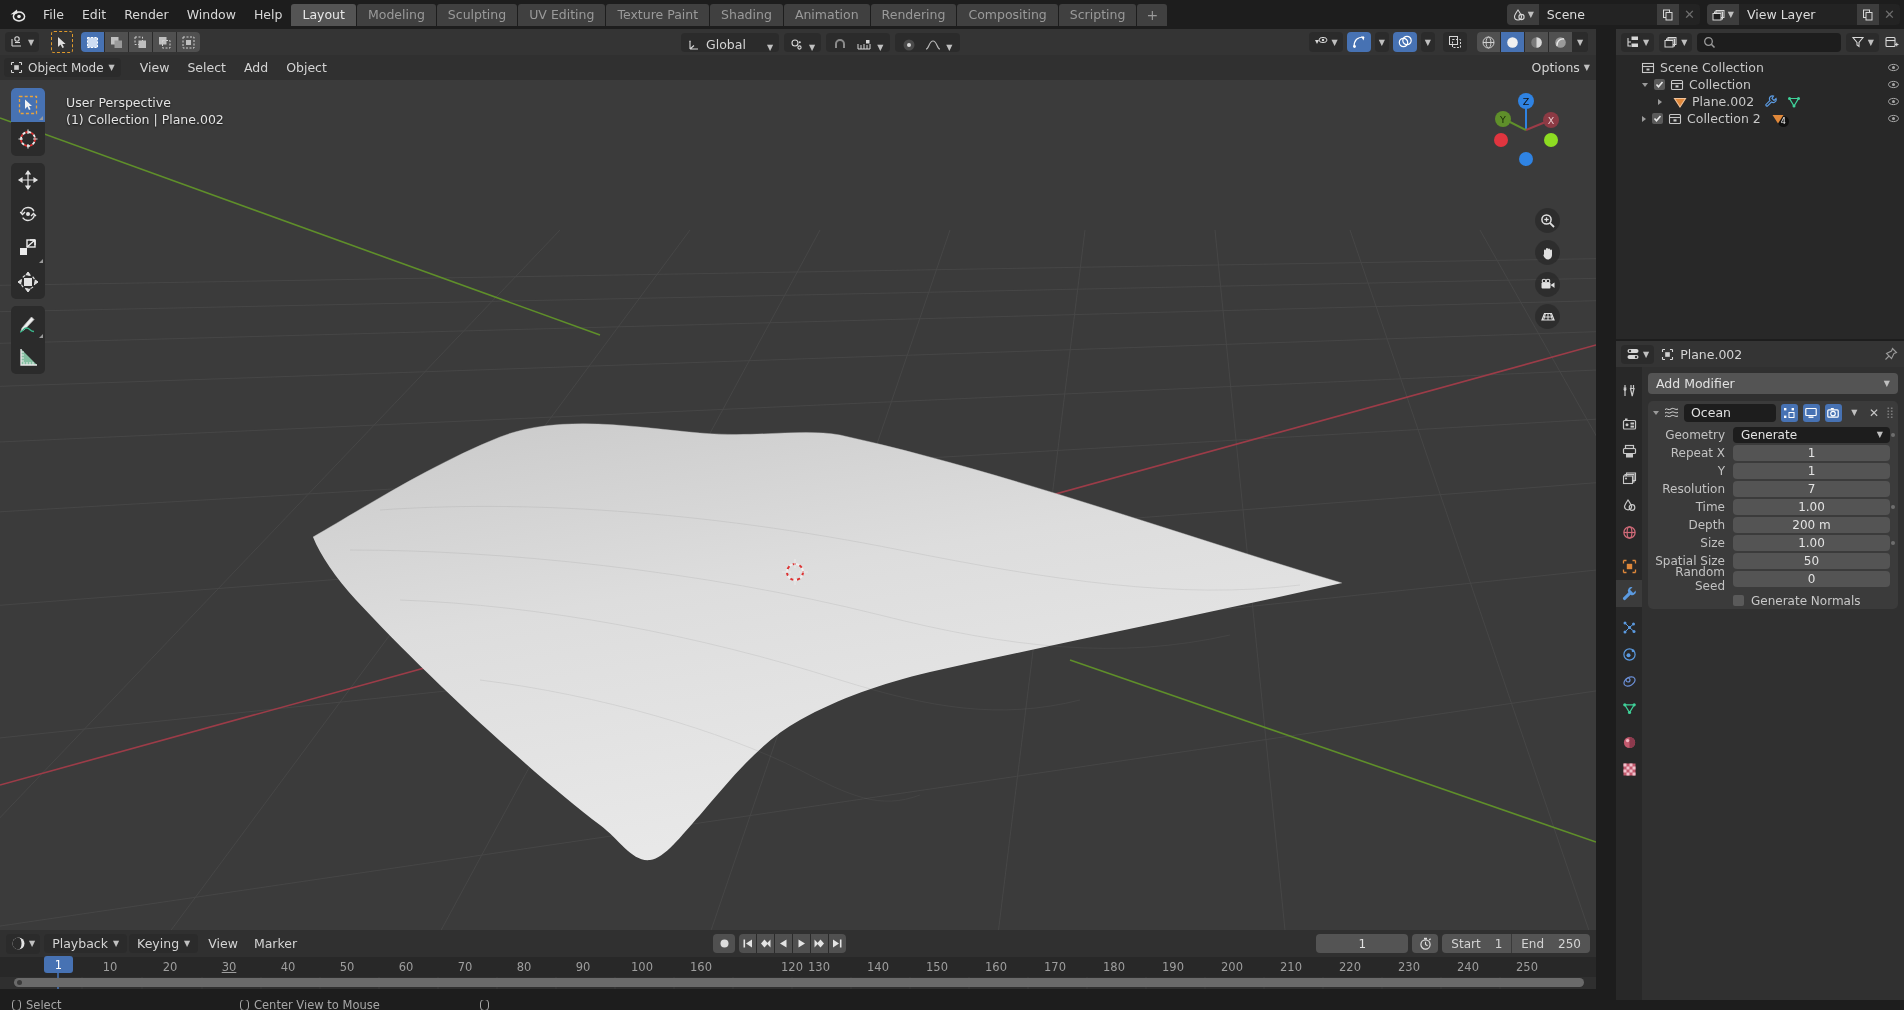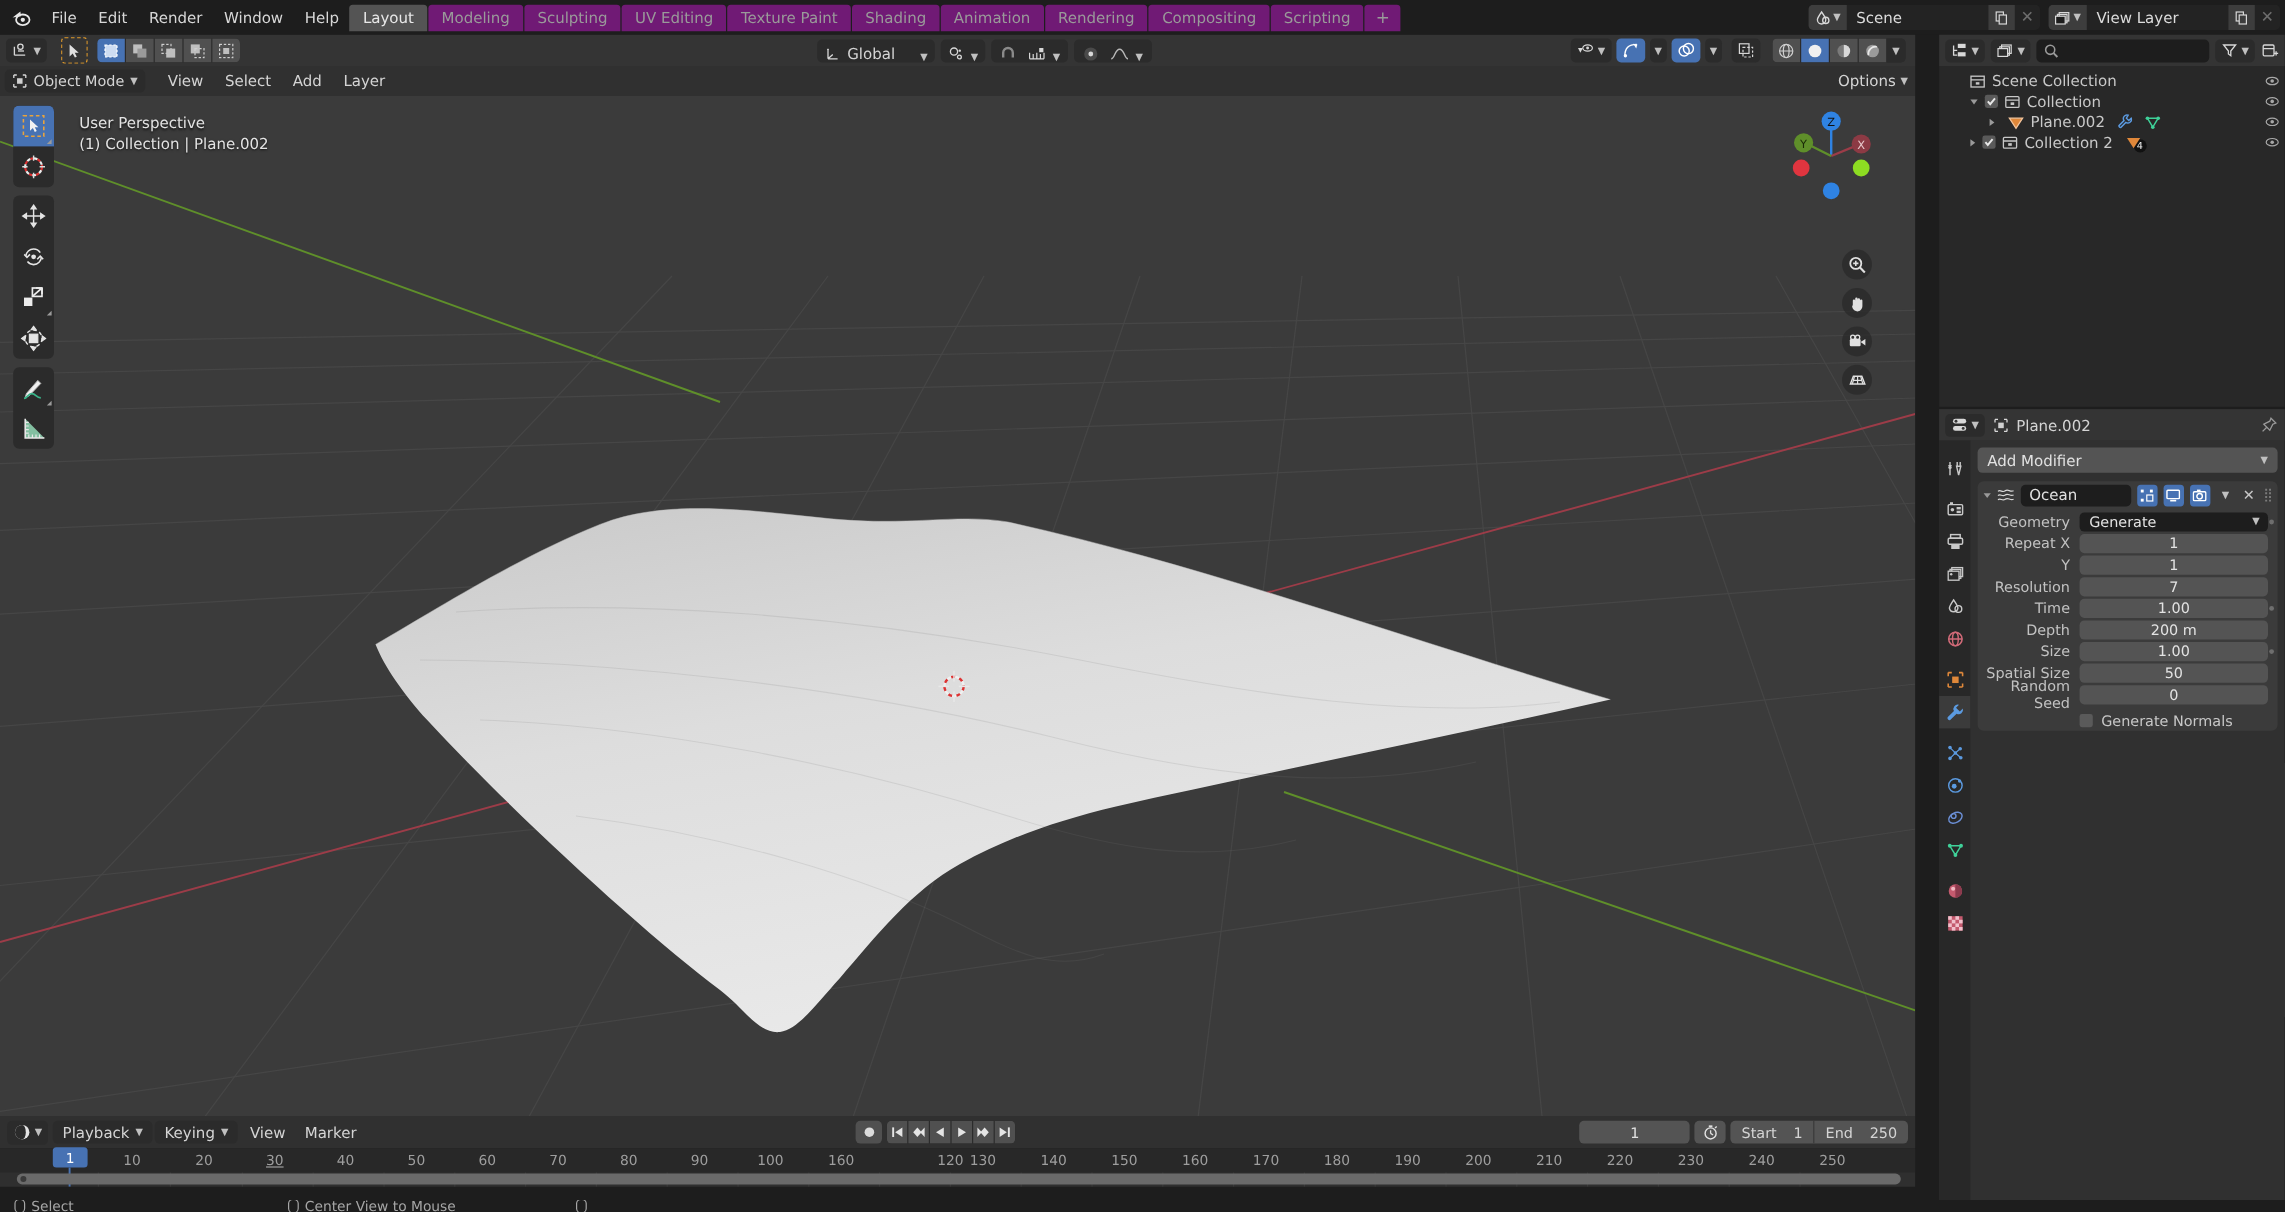--- a/index.html
+++ b/index.html
@@ -19,21 +19,21 @@
     background:#1d1d1d; display:flex; align-items:center;
   }
   .blender-logo { width:34px; height:29px; display:flex; align-items:center; justify-content:center; }
   .menu-item {
     padding:3px 9px; font-size:12.5px; color:#d8d8d8; border-radius:3px; cursor:default;
     white-space:nowrap;
   }
   .wstabs { display:flex; align-items:center; height:29px; }
   .wstab {
     padding:5px 11px; font-size:12.5px; color:#9a9a9a;
-    background:#701a75; margin-right:1px; height:22px; line-height:12px;
+    background:#404040; margin-right:1px; height:22px; line-height:12px;
     border-radius:3px 3px 0 0;
     display:flex; align-items:center;
   }
   .wstab.active { background:#545454; color:#e8e8e8; }
   .wstab.plus { color:#9a9a9a; padding:5px 9px; font-size:14px; }
   .topbar-right { position:absolute; right:0; top:0; height:29px; display:flex; align-items:center; padding-right:4px;}
   .id-block {
     display:flex; align-items:center; height:21px; background:#232323;
     border-radius:4px; margin-left:7px; overflow:hidden;
   }
@@ -412,21 +412,21 @@
         <path d="M1.5 1.5 L4 1.5 M1.5 1.5 L1.5 4 M11.5 1.5 L9 1.5 M11.5 1.5 L11.5 4 M1.5 11.5 L4 11.5 M1.5 11.5 L1.5 9 M11.5 11.5 L9 11.5 M11.5 11.5 L11.5 9" stroke="#d8d8d8" stroke-width="1.1" fill="none"></path>
         <rect x="4.2" y="4.2" width="4.6" height="4.6" fill="#d0d0d0"></rect>
       </svg>
       <span>Object Mode</span>
       <span class="chev">▼</span>
     </div>
     <div id="vpmenus" style="display:flex;align-items:center;">
         <div class="mi2">View</div>
         <div class="mi2">Select</div>
         <div class="mi2">Add</div>
-        <div class="mi2">Layer</div>
+        <div class="mi2">Object</div>
       </div>
     <div class="opt-btn">
       <span>Options</span>
       <span class="chev">▼</span>
     </div>
   </div>
 
   <div class="viewport">
     <svg width="1596" height="850" style="position:absolute;left:0;top:0;">
       <defs>

